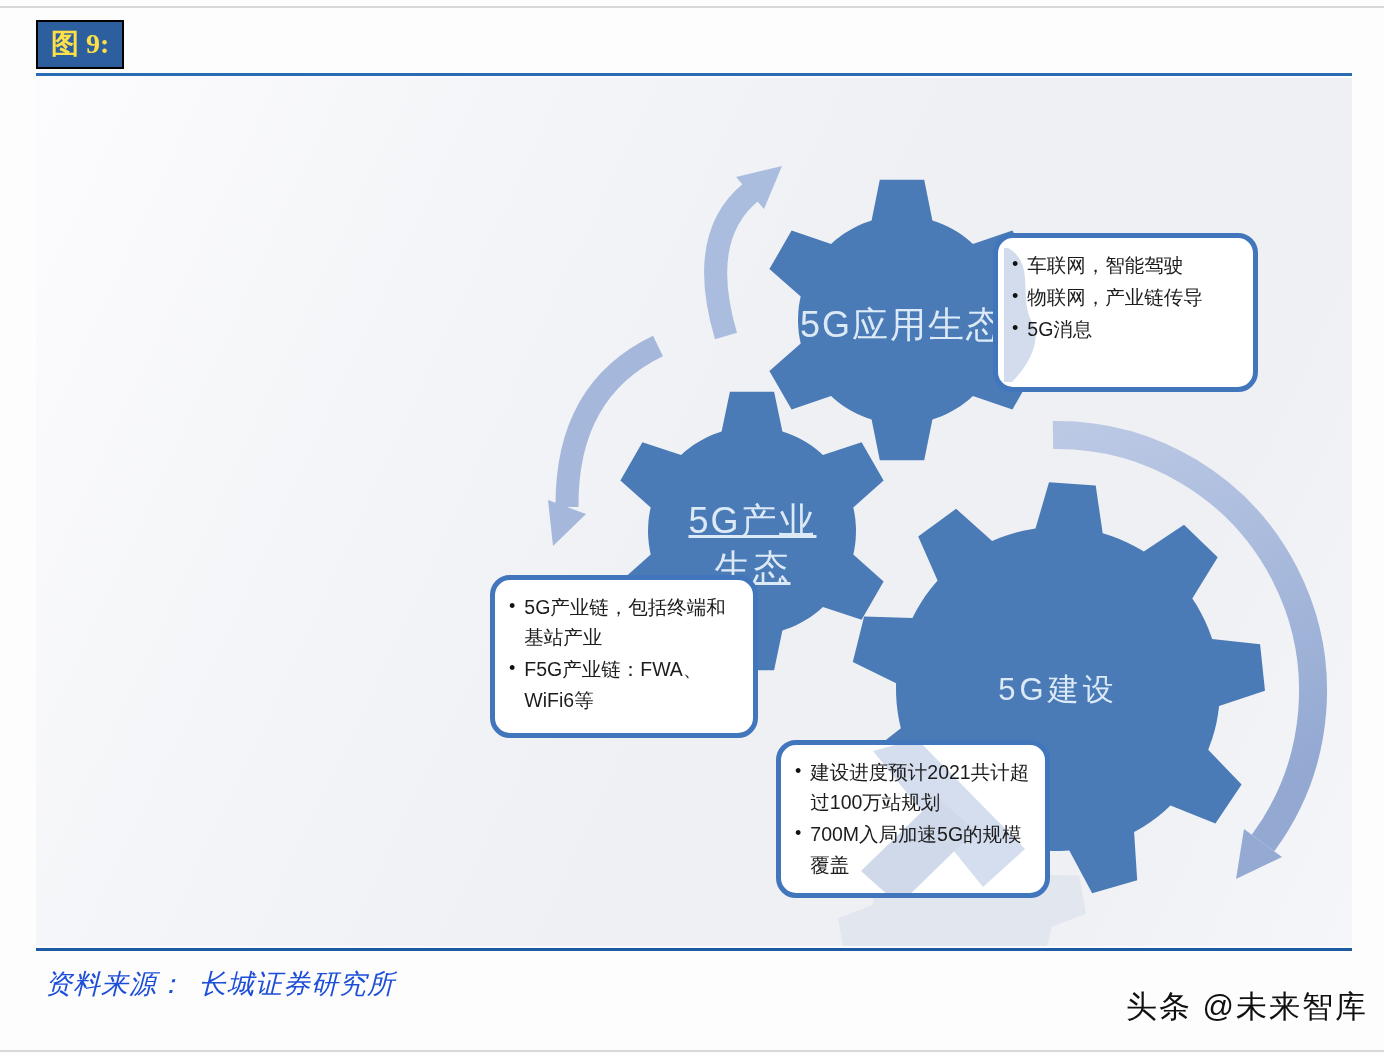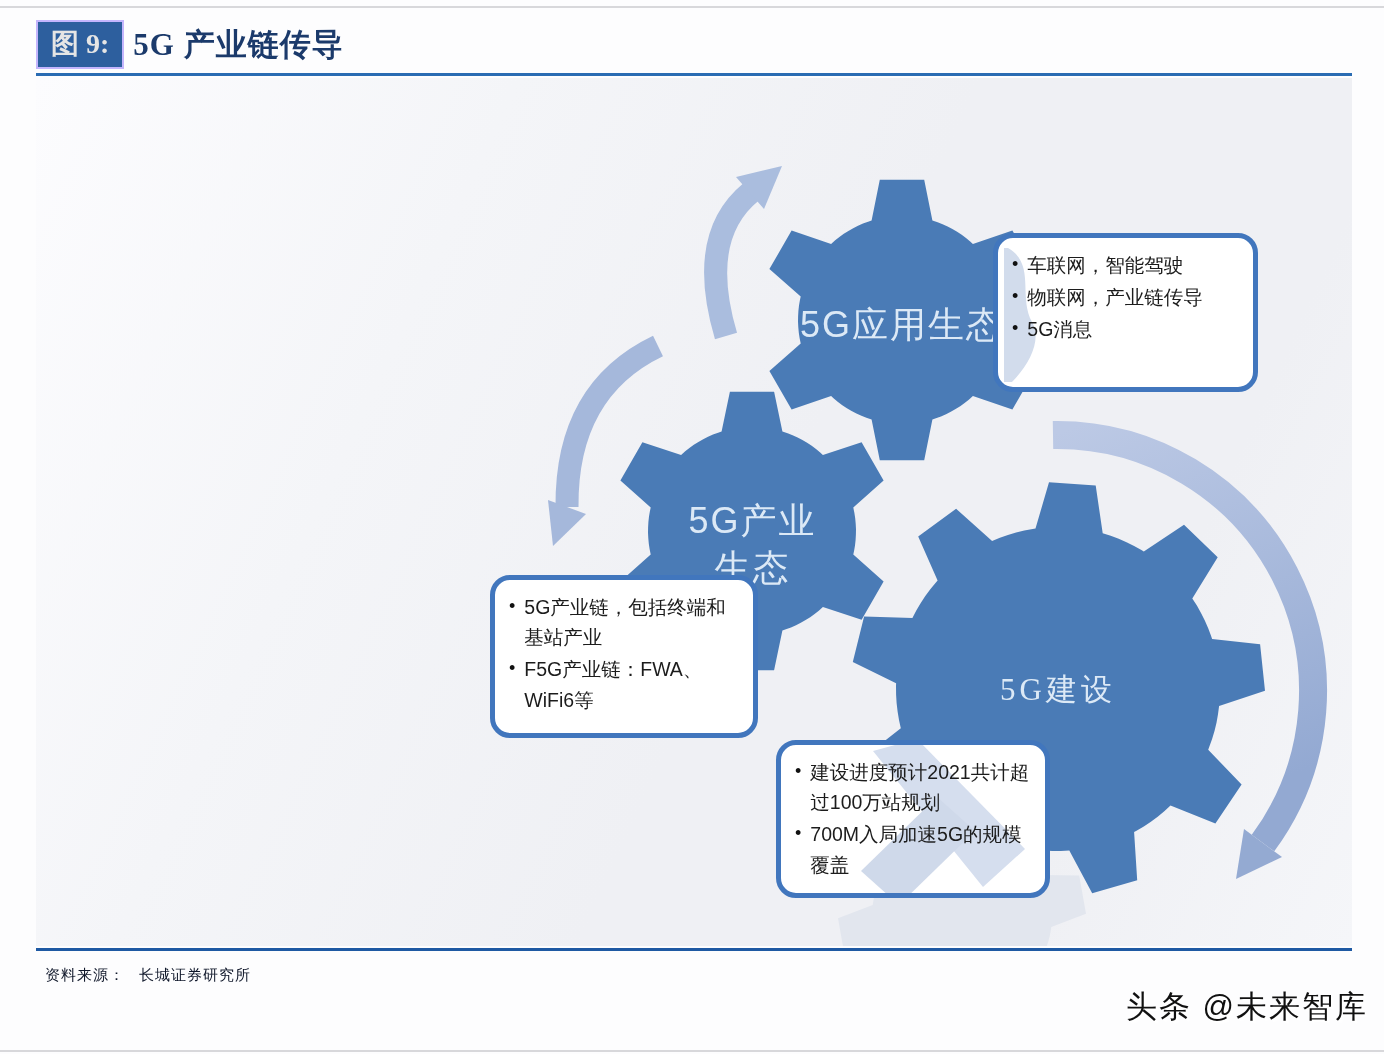--- a/index.html
+++ b/index.html
@@ -22,21 +22,21 @@
     background:var(--page-bg);
     font-family:"Liberation Sans","DejaVu Sans",sans-serif;
   }
   .hairline{position:absolute;left:0;right:0;height:2px;background:#d8d8db;}
   .hairline.top{top:6px;}
   .hairline.bottom{bottom:2px;}
 
   
   .fig-header{position:absolute;left:36px;top:20px;display:flex;align-items:center;}
   .fig-badge{
-    background:var(--title-badge);border:2px solid #c4b5fd;color:#e5e5e5;
+    background:var(--title-badge);border:2px solid #000000;color:#fde047;
     font-family:"Liberation Serif","DejaVu Serif",serif;font-weight:bold;
     font-size:28px;line-height:1;padding:8px 13px 9px 13px;white-space:nowrap;
   }
   .fig-title{
     margin-left:9px;color:var(--title-navy);
     font-family:"Liberation Serif","DejaVu Serif",serif;font-weight:bold;
     font-size:31px;letter-spacing:1px;white-space:nowrap;
   }
   .rule{position:absolute;left:36px;width:1316px;height:3px;}
   .rule.under-title{top:73px;background:var(--rule-blue);}
@@ -48,22 +48,22 @@
     background:linear-gradient(115deg,#fcfcfe 0%,#f4f5f8 28%,#eff0f4 55%,#eff0f4 80%,#f5f6f9 100%);
   }
   .diagram svg{position:absolute;left:0;top:0;}
 
   
   .gear-label{
     position:absolute;color:var(--gear-text);text-align:center;
     font-size:36px;letter-spacing:2px;line-height:1.3;
   }
   .gear-label.app{left:792px;top:302px;width:220px;}
-  .gear-label.industry{left:684px;top:498px;width:137px;}
-  .gear-label.build{left:938px;top:670px;width:240px;font-size:31px;letter-spacing:4px;font-family:Liberation Serif, serif;}
+  .gear-label.industry{left:684px;top:498px;width:137px;text-decoration:underline;}
+  .gear-label.build{left:938px;top:670px;width:240px;font-size:31px;letter-spacing:4px;}
 
   
   .callout{
     position:absolute;background:#fff;border:5px solid var(--box-border);
     border-radius:20px;box-sizing:border-box;
   }
   .callout.app{left:993px;top:233px;width:265px;height:159px;}
   .callout.industry{left:490px;top:575px;width:268px;height:163px;}
   .callout.build{left:776px;top:740px;width:274px;height:158px;}
   .callout .decor{position:absolute;left:0;top:0;width:100%;height:100%;}
@@ -72,38 +72,37 @@
   }
   .callout li{
     display:flex;gap:9px;align-items:flex-start;
     font-size:19.5px;line-height:1.55;color:#1c1c1c;margin-bottom:2px;
   }
   .callout li .bullet{flex:0 0 auto;font-size:18px;line-height:1.65;color:#111;}
 
   
   .source-line{
     position:absolute;left:45px;top:966px;
-    font-family:"Liberation Serif","DejaVu Serif",serif;
-    font-size:15px;color:#0f172a;letter-spacing:1px;
+    font-family:"Liberation Serif","DejaVu Serif",serif;font-style:italic;
+    font-size:27px;color:#1d4ed8;letter-spacing:1px;
   }
   .source-line .val{margin-left:14px;}
   .watermark{
     position:absolute;right:16px;top:986px;
     font-size:31px;font-weight:normal;color:#101010;letter-spacing:2px;
     text-shadow:2px 2px 0 #ffffff,3px 3px 0 rgba(255,255,255,.55);
   }
 </style>
 </head>
 <body>
 
 <div class="hairline top"></div>
 
 <div class="fig-header">
   <span class="fig-badge">图 9:</span>
-  <span class="fig-title">5G 产业链传导</span>
 </div>
 <div class="rule under-title"></div>
 
 <div class="diagram">
   <svg width="1316" height="868" viewBox="36 78 1316 868">
     <defs>
       <linearGradient id="ag3" x1="0" y1="0" x2="0.25" y2="1">
         <stop offset="0" stop-color="#bcc9e5"></stop>
         <stop offset="1" stop-color="#93a9d2"></stop>
       </linearGradient>

